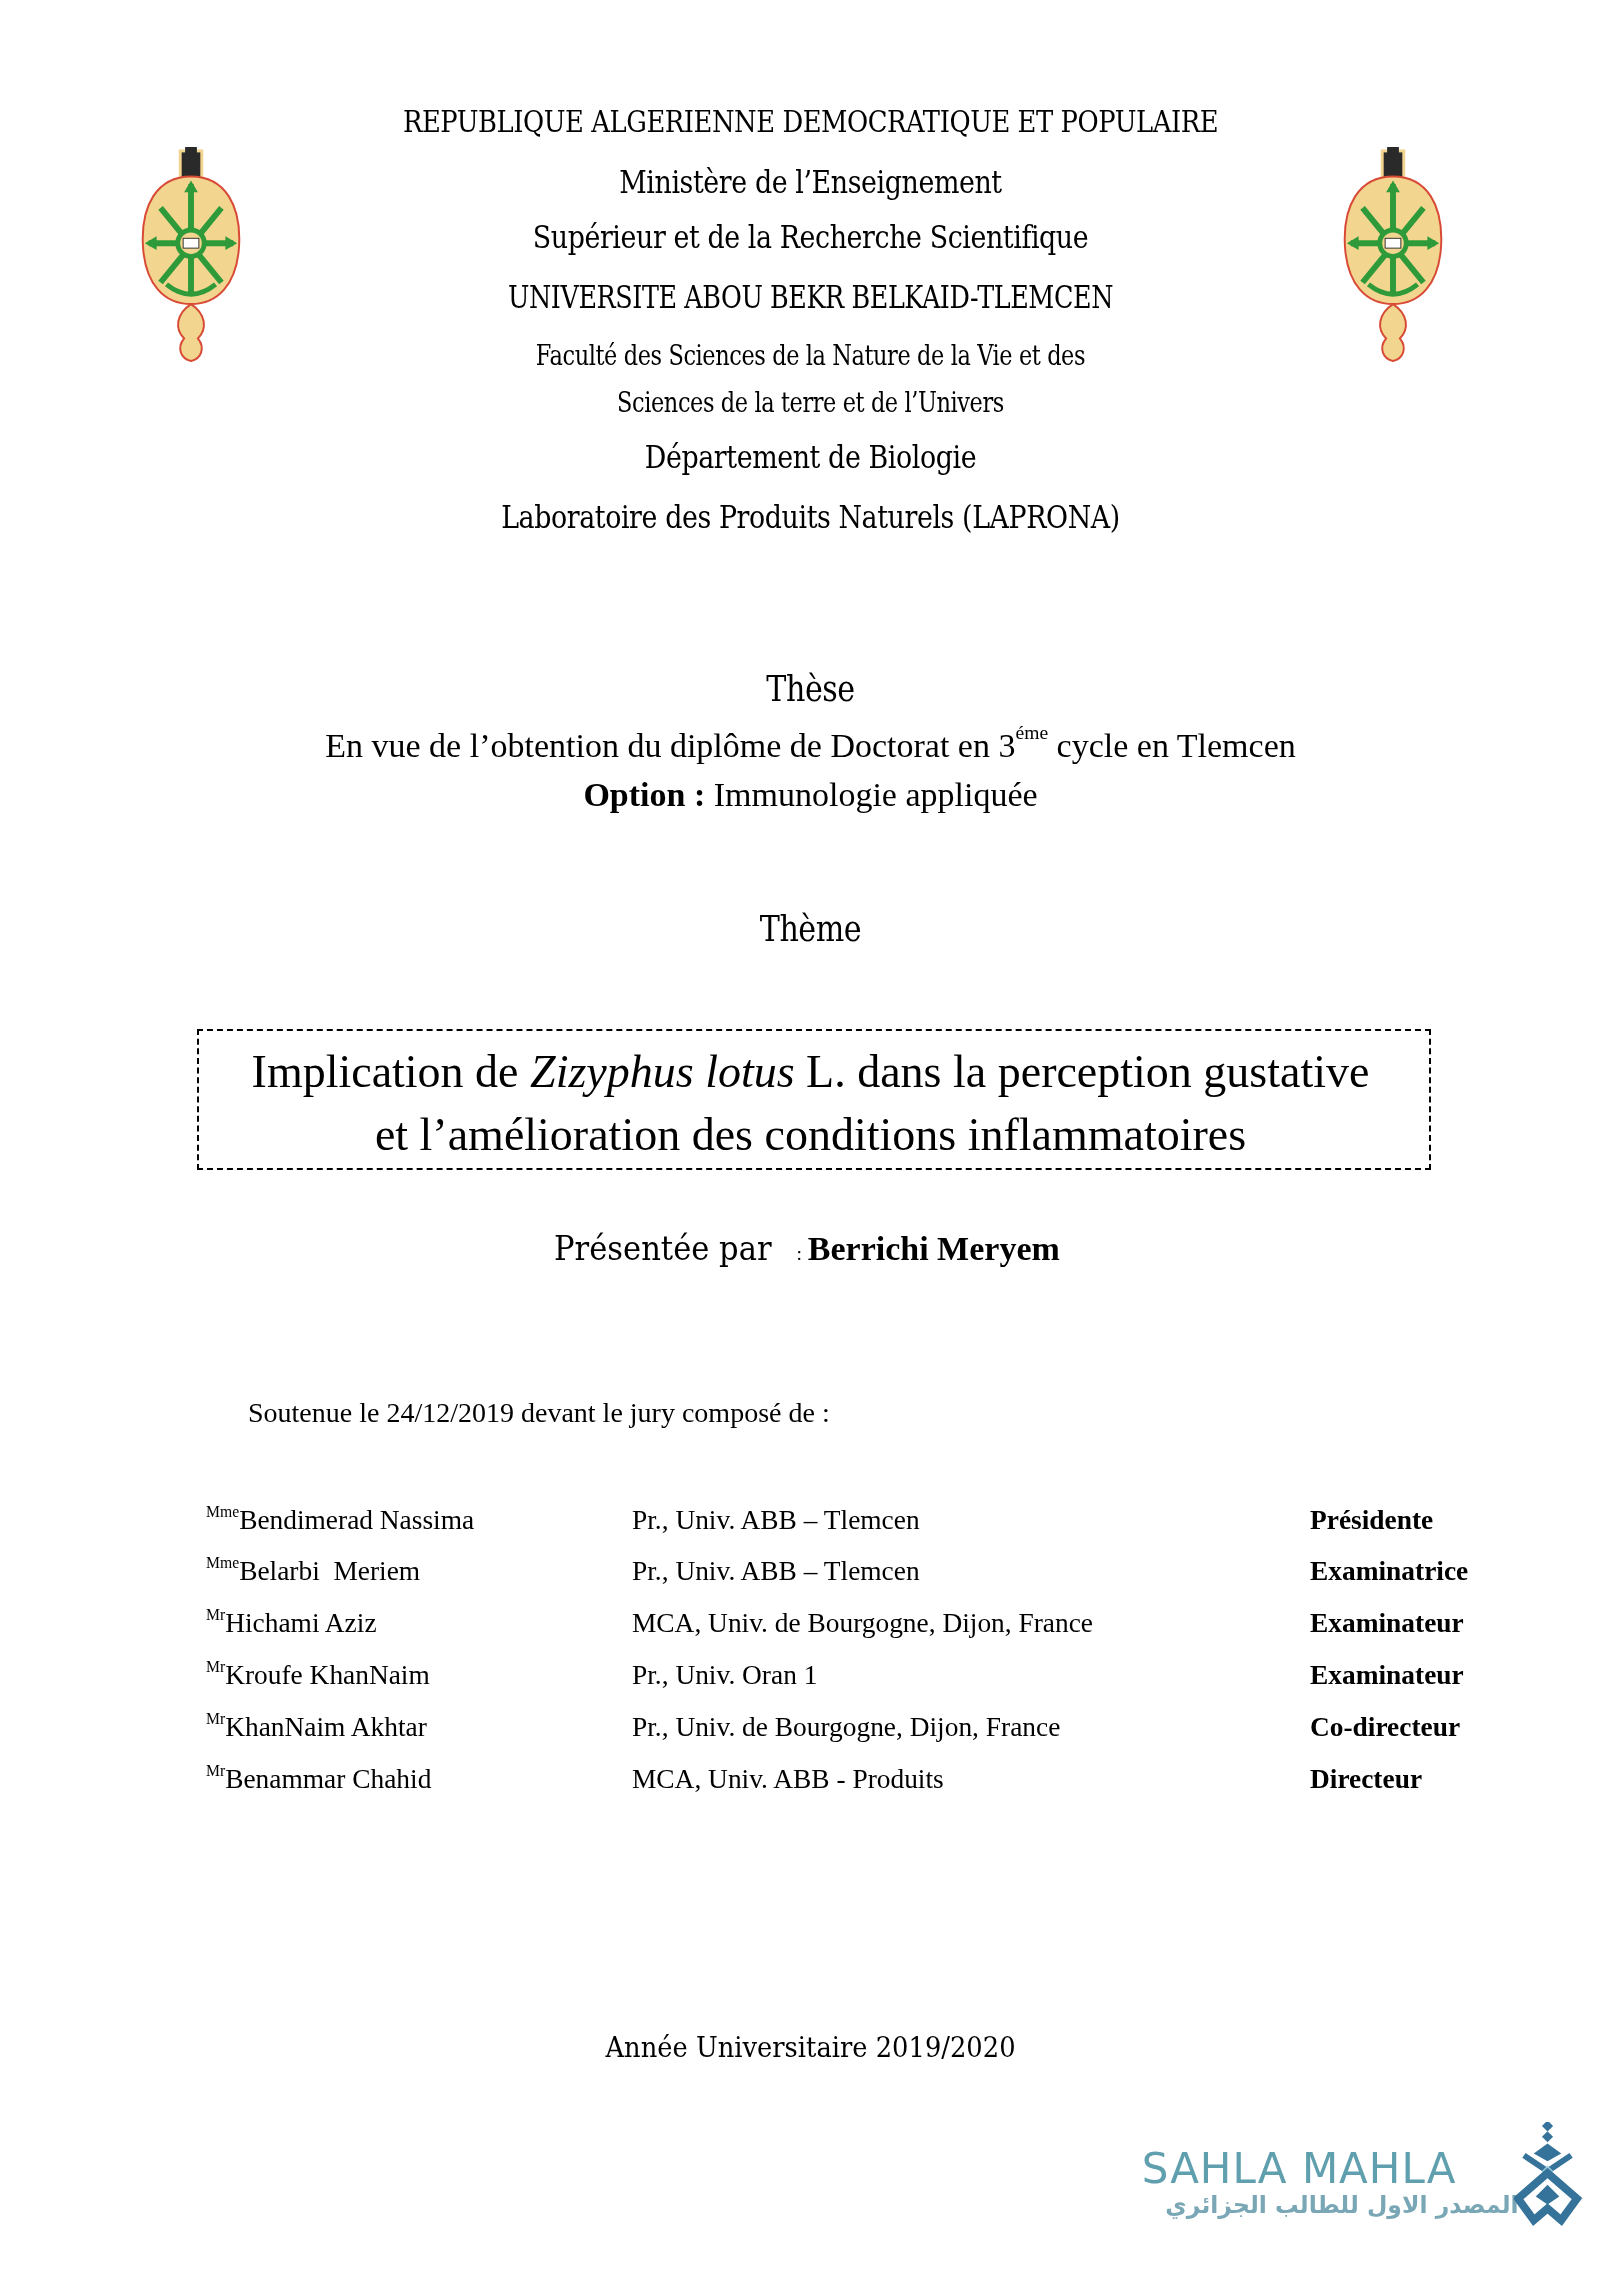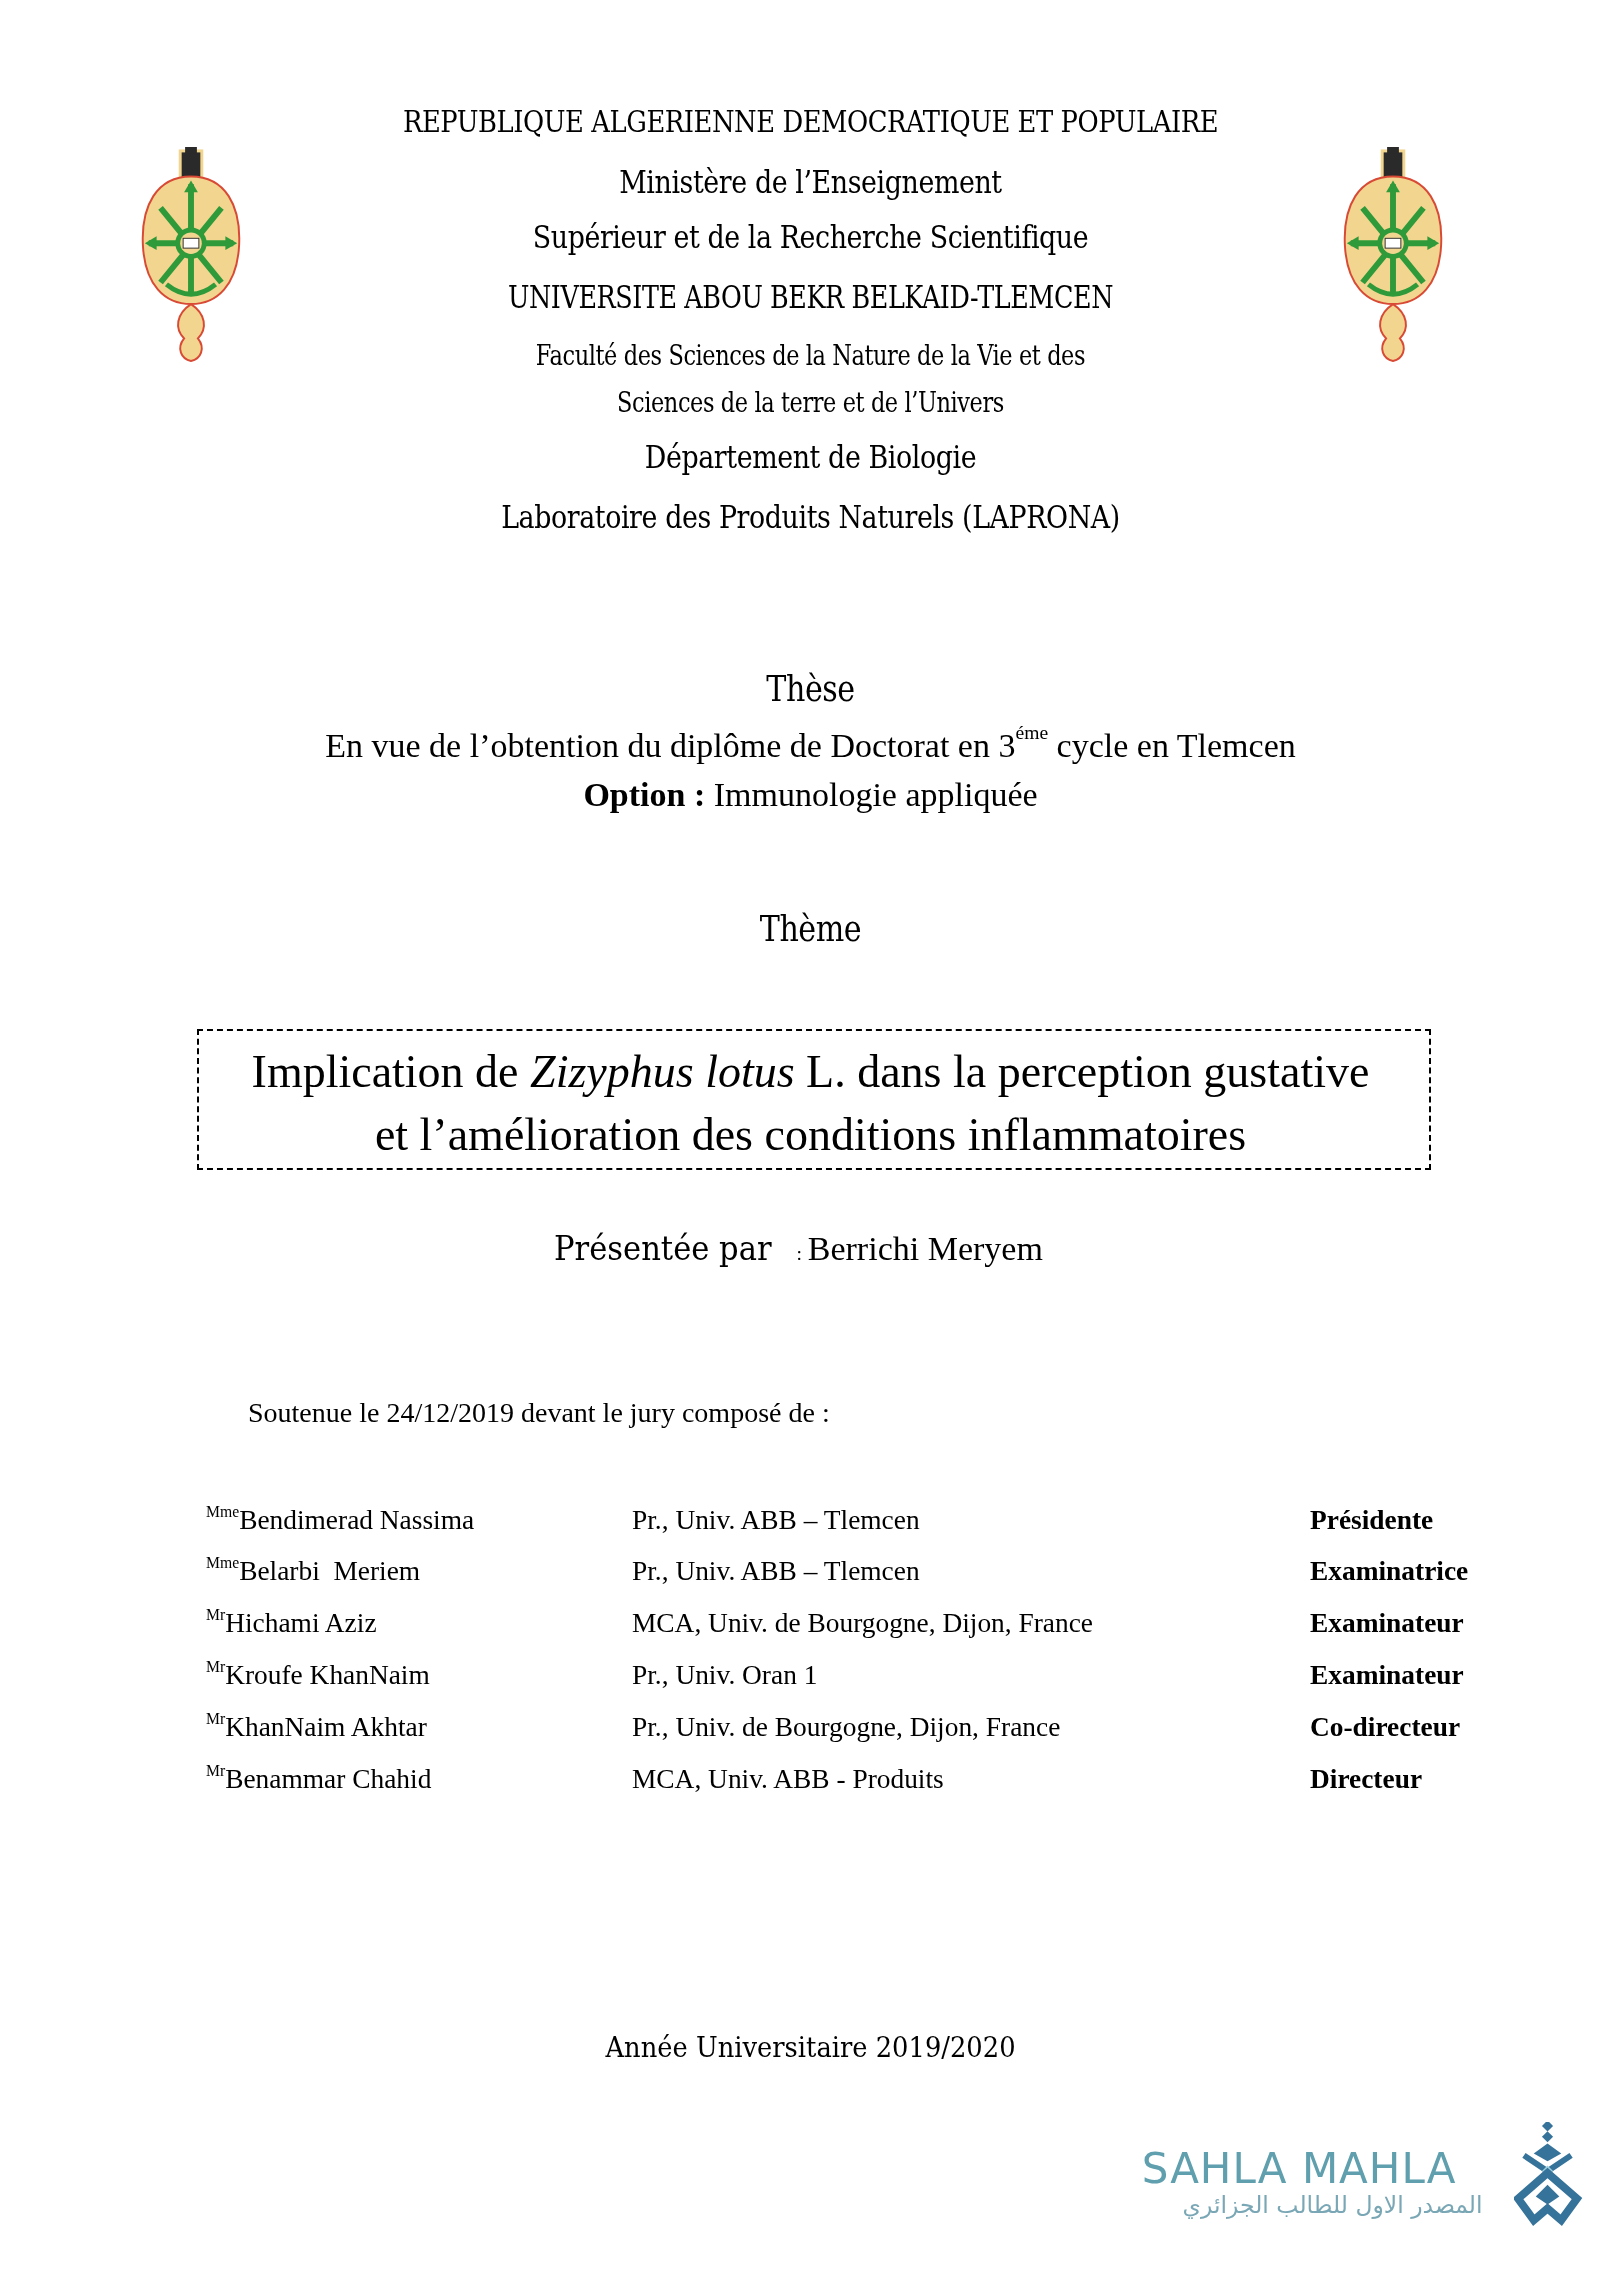--- a/index.html
+++ b/index.html
@@ -26,41 +26,41 @@
 
   .title-box { left: 197px; top: 1029px; width: 1234px; height: 141px;
                border: 2.9px dashed #000; box-sizing: border-box; }
   .title-l1 { top: 1045px; font-size: 46px; }
   .title-l2 { top: 1108px; font-size: 46px; }
   .title-l1 i { font-style: italic; }
 
   .presentee { top: 1228px; left: 554px; font-size: 34px; white-space: nowrap; }
   .presentee .lbl { font-family: "DejaVu Serif", serif; display: inline-block; transform: scaleX(0.9); transform-origin: left; margin-right: -13.7px; }
   .presentee .colon { font-size: 19.6px; margin: 0 5.9px; }
-  .presentee b { font-weight: normal; margin-top: 13px; }
+  .presentee b { font-weight: bold; margin-top: 13px; }
 
   .soutenue { top: 1397px; left: 248px; font-size: 28px; white-space: nowrap; }
 
   .jury-row { position: absolute; left: 0; width: 1621px; height: 39px; font-size: 27.4px; white-space: nowrap; }
   .jury-row .name { position: absolute; left: 206px; }
   .jury-row .name sup { font-size: 15.7px; vertical-align: 11.8px; line-height: 0; }
   .jury-row .affil { position: absolute; left: 632px; }
   .jury-row .role { position: absolute; left: 1310px; font-weight: bold; }
 
   .annee { top: 2031px; font-size: 28px; font-family: "DejaVu Serif", serif; transform: scaleX(0.92); }
 
   .logo { position: absolute; }
   .logo-left { left: 137px; top: 147px; width: 108px; height: 216px; }
   .logo-right { left: 1339px; top: 147px; width: 108px; height: 216px; }
 
   .brand { position: absolute; left: 1127px; top: 2140px; width: 461px; height: 88px; }
   .brand-text { position: absolute; left: 14.7px; top: 3.9px; font-family: "DejaVu Sans", sans-serif;
                 font-size: 42px; color: #5f9fae; letter-spacing: 1px; white-space: nowrap; text-align: center; }
   .brand-sub { position: absolute; left: 19.6px; top: 51px; font-family: "DejaVu Sans", sans-serif;
-               font-size: 23.5px; color: #7aa7b5; white-space: nowrap; direction: rtl; width: 372px; text-align: center; }
+               font-size: 23.5px; color: #7aa7b5; white-space: nowrap; direction: rtl; width: 372px; text-align: right; font-weight: bold; }
   .brand-mark { position: absolute; left: 387px; top: -17.6px; width: 69px; height: 108px; }
 </style>
 </head>
 <body>
 
 <div class="logo logo-left">
   <svg width="108" height="216" viewBox="0 0 110 220">
     <rect x="44" y="4" width="22" height="34" fill="#2a2a2a" stroke="#f2d58e" stroke-width="3"></rect>
     <rect x="49" y="0" width="12" height="8" fill="#2a2a2a"></rect>
     <path d="M55 30 C20 30 4 60 6 100 C8 140 28 160 55 160 C82 160 102 140 104 100 C106 60 90 30 55 30 Z" fill="#f2d58e" stroke="#d84a35" stroke-width="2"></path>

